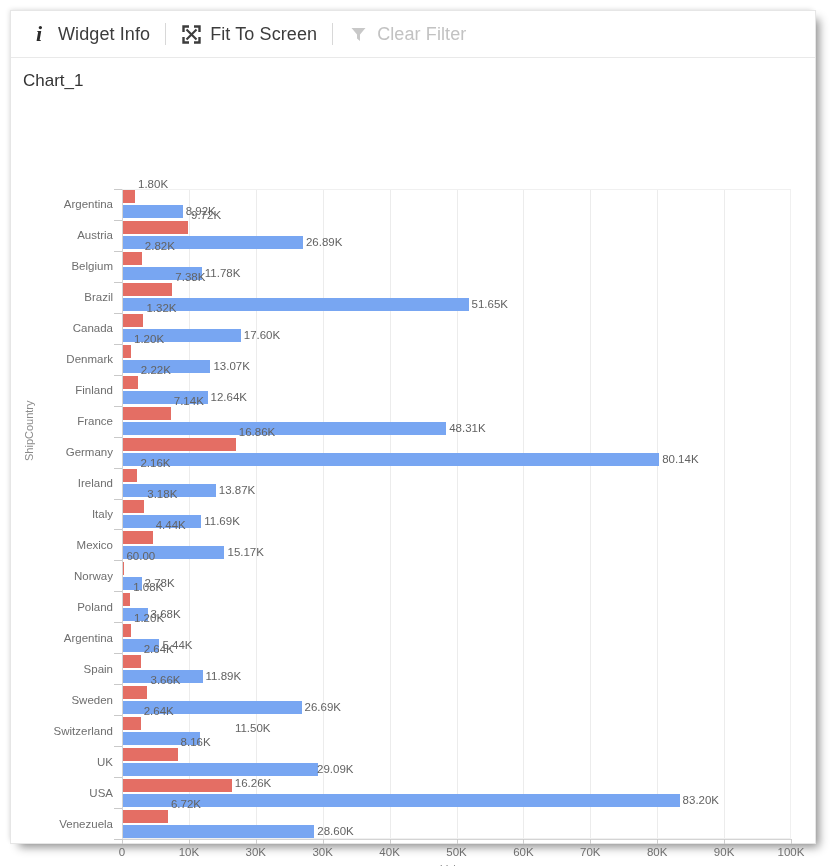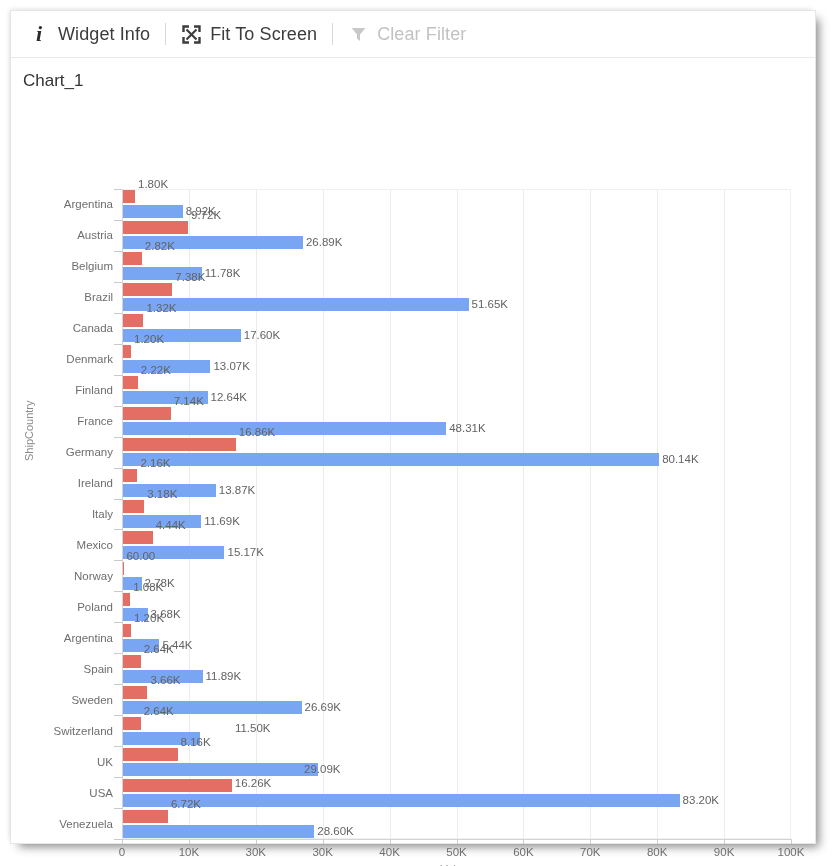--- a/index.html
+++ b/index.html
@@ -393,21 +393,21 @@
           <div class="bar-label" style="top: 613.667px; left: 132.662px;">2.64K</div>
           <div class="bar stock" style="top: 640.667px; width: 76.935px;"></div>
           <div class="bar-label" style="top: 631px; left: 191.935px; margin-left: 32px;">11.50K</div>
         </div>
         <div class="cat-row">
           <div class="cat-tick" style="top: 655.143px;"></div>
           <div class="cat-label" style="top: 664.619px;">UK</div>
           <div class="bar order" style="top: 656.619px; width: 54.5904px;"></div>
           <div class="bar-label" style="top: 644.619px; left: 169.59px;">8.16K</div>
           <div class="bar stock" style="top: 671.619px; width: 194.612px;"></div>
-          <div class="bar-label" style="top: 671.619px; left: 293px;">29.09K</div>
+          <div class="bar-label" style="top: 671.619px; left: 306px;">29.09K</div>
         </div>
         <div class="cat-row">
           <div class="cat-tick" style="top: 686.095px;"></div>
           <div class="cat-label" style="top: 695.571px;">USA</div>
           <div class="bar order" style="top: 687.571px; width: 108.779px;"></div>
           <div class="bar-label" style="top: 686px; left: 223.779px;">16.26K</div>
           <div class="bar stock" style="top: 702.571px; width: 556.608px;"></div>
           <div class="bar-label" style="top: 702.571px; left: 671.608px;">83.20K</div>
         </div>
         <div class="cat-row">

